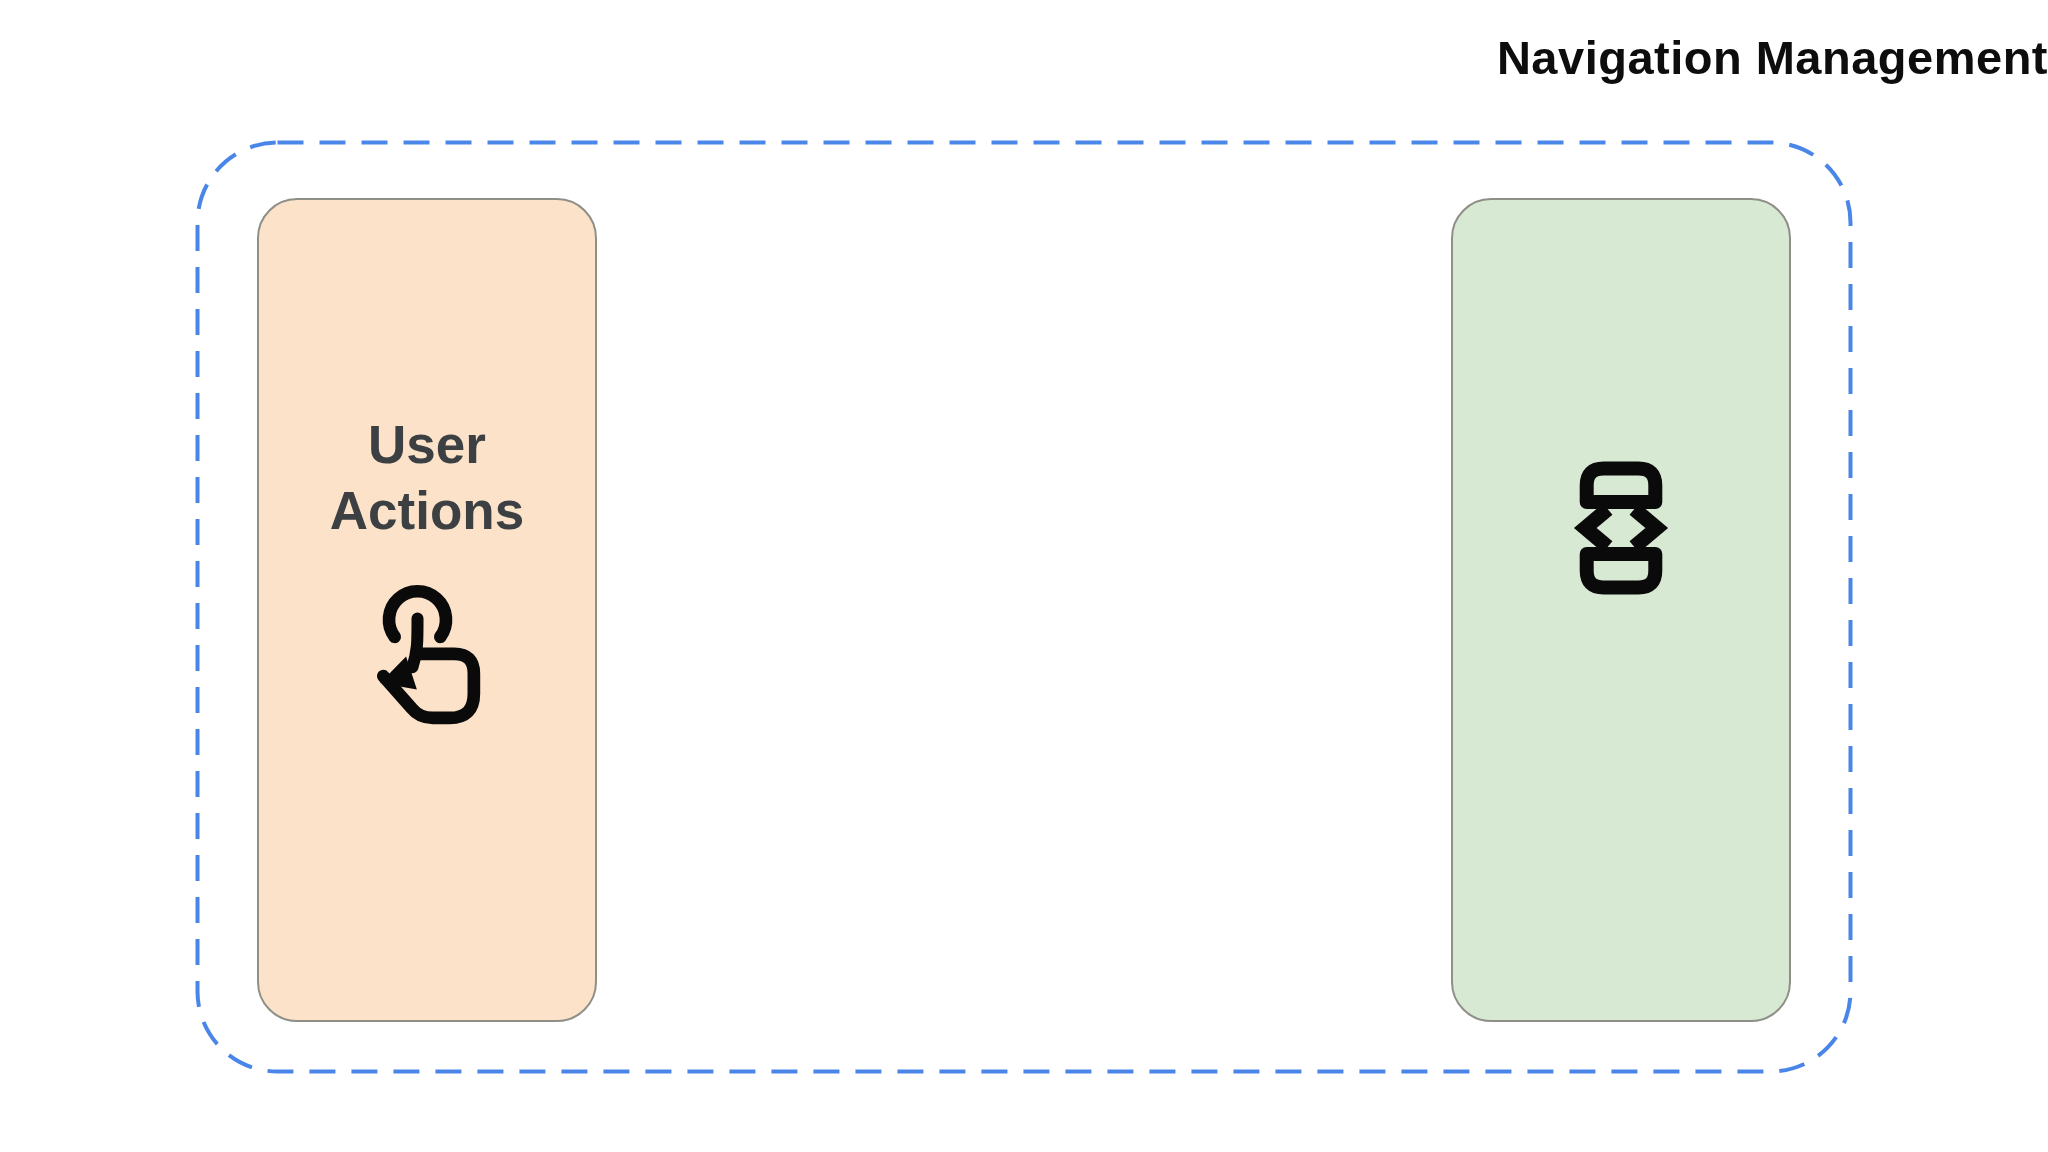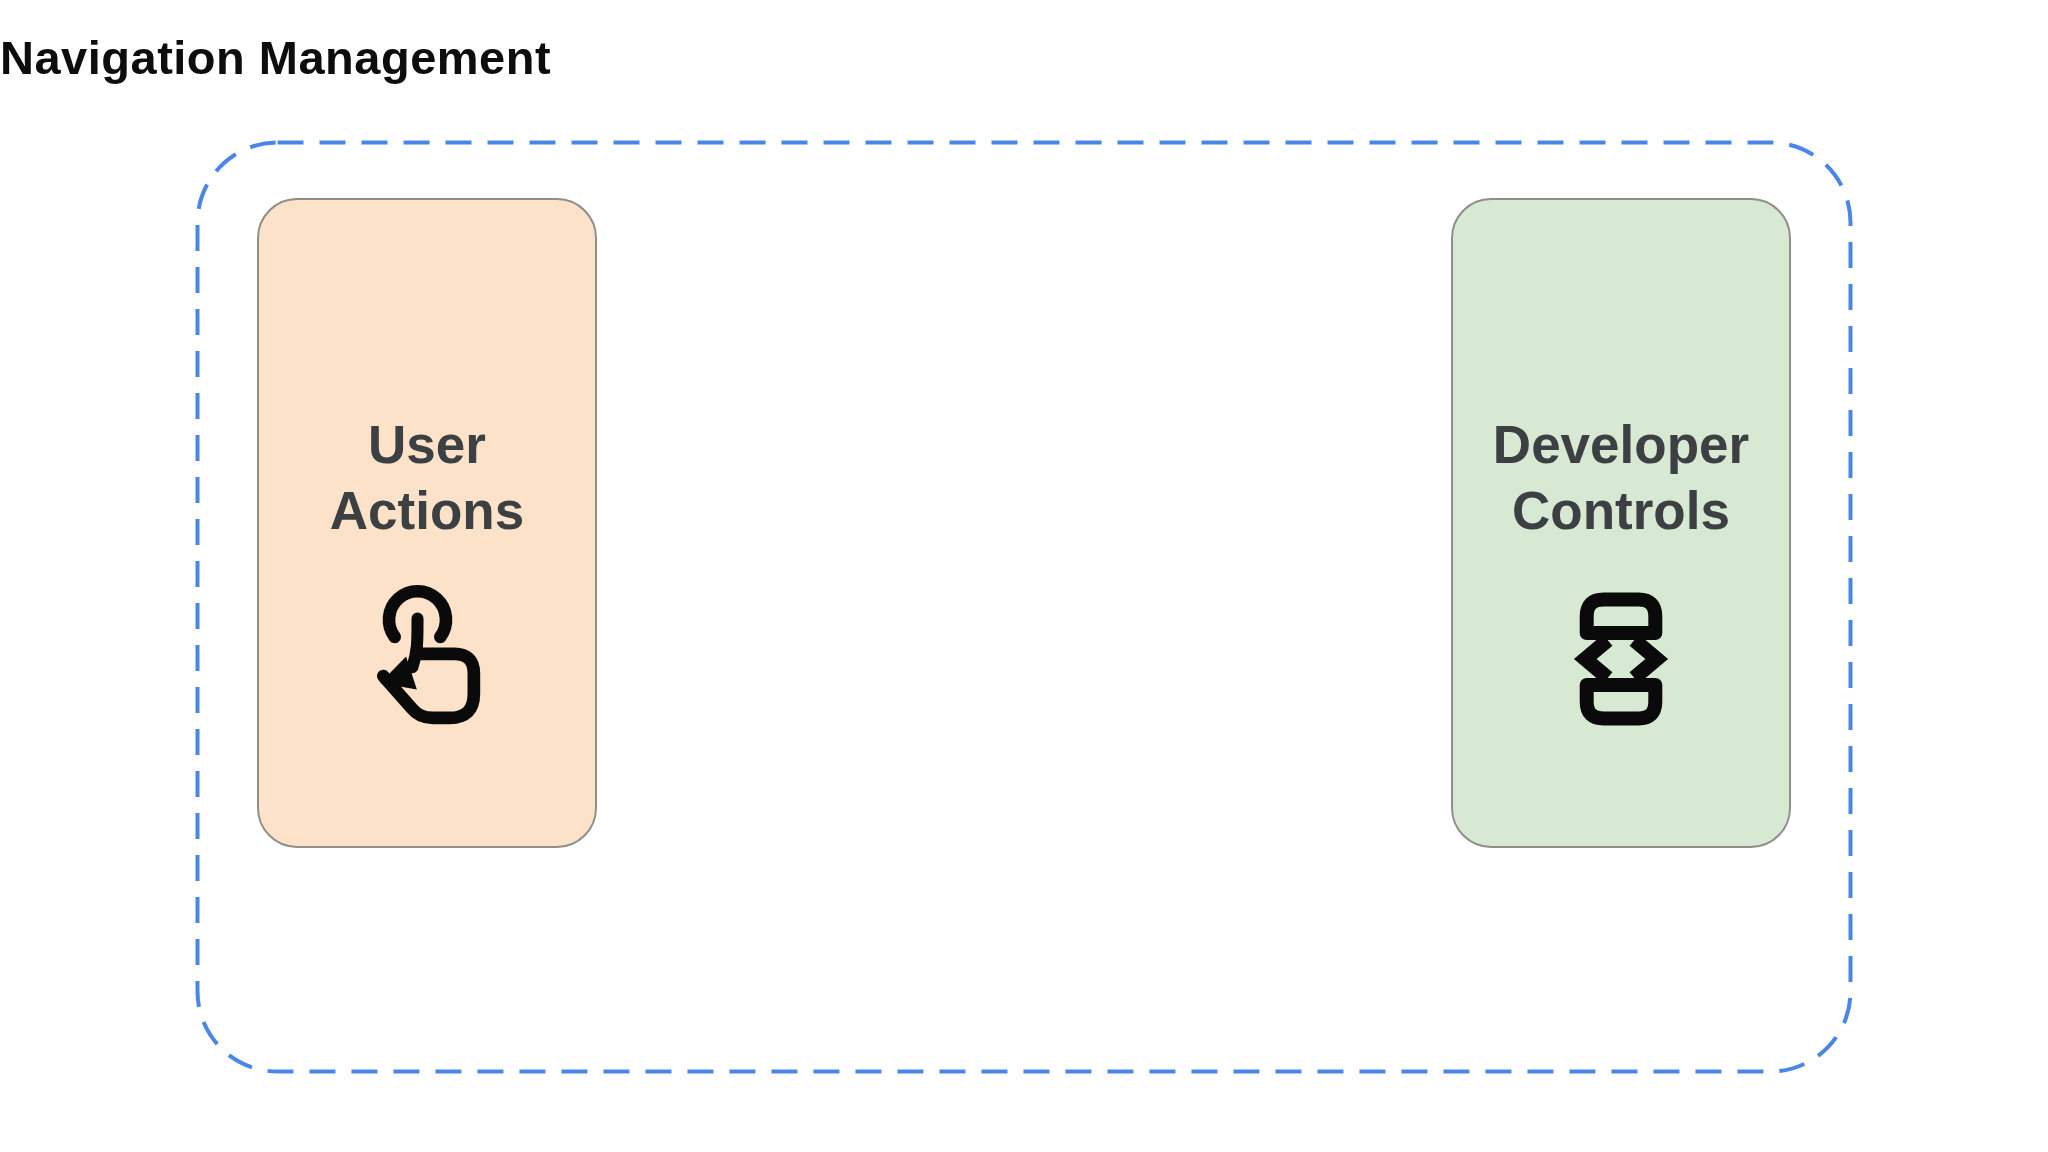--- a/index.html
+++ b/index.html
@@ -6,39 +6,39 @@
   html, body { background: #ffffff; }
   body {
     width: 2048px; height: 1152px;
     font-family: "Liberation Sans", sans-serif;
     position: relative; overflow: hidden;
   }
   .stage { position: absolute; inset: 0; background: #ffffff; }
 
   .diagram-title {
     position: absolute; top: 30px; left: 0; width: 2048px;
-    text-align: left;
+    text-align: right;
     font-size: 47px; font-weight: 700; color: #0d0d0d;
     letter-spacing: 0.5px;
   }
 
   .frame {
     position: absolute; left: 195px; top: 140px;
     width: 1658px; height: 934px;
   }
   .frame-border-svg { position: absolute; inset: 0; }
 
   .cards-row {
     position: absolute; inset: 0;
     display: flex; justify-content: space-between;
     padding: 58px 62px 0 62px;
   }
 
   .card {
-    width: 340px; height: 650px;
+    width: 340px; height: 824px;
     border-radius: 40px;
     border: 2px solid #8f8f88;
     display: flex; flex-direction: column; align-items: center;
     padding-top: 212px;
   }
   .card-label {
     font-size: 53px; font-weight: 700; line-height: 1.24;
     color: #3c4043; text-align: center;
     max-width: 300px;
   }
@@ -71,21 +71,20 @@
             <path class="icon-stroke" d="M6.9 8.5 A4.5 4.5 0 1 1 14.1 8.5" stroke-width="2" stroke-linecap="round"></path>
             <path class="icon-stroke" d="M10.5 5.6 C10.5 9.2 10.55 10.6 9.7 13.3" stroke-width="1.9" stroke-linecap="round"></path>
             <polygon class="icon-fill" points="4.6,15.8 8.7,11.6 10.4,16.8"></polygon>
             <path class="icon-stroke" d="M10.3 11.2 H16.3 Q19.4 11.2 19.4 14.3 V17.5 Q19.4 21.3 15.6 21.3 H12.9 Q10.8 21.3 9.6 19.8 L5.1 14.7" stroke-width="2" stroke-linecap="round" stroke-linejoin="round"></path>
           </svg>
         </div>
       </div>
 
 
       <div class="card" style="background-color: rgb(215, 232, 211);">
-        <div class="card-label">Developer Controls</div>
         <div class="card-icon-wrap">
           <svg viewBox="0 0 24 24" height="168" aria-hidden="true">
             <path class="icon-stroke" d="M7.1 8.3 V5.9 Q7.1 3.5 9.5 3.5 H14.5 Q16.9 3.5 16.9 5.9 V8.3 Z" stroke-width="2" stroke-linejoin="round"></path>
             <path class="icon-stroke" d="M7.1 15.7 V18.1 Q7.1 20.5 9.5 20.5 H14.5 Q16.9 20.5 16.9 18.1 V15.7 Z" stroke-width="2" stroke-linejoin="round"></path>
             <path class="icon-stroke" d="M10.1 9.3 L6.9 12 L10.1 14.7" stroke-width="2.1"></path>
             <path class="icon-stroke" d="M13.9 9.3 L17.1 12 L13.9 14.7" stroke-width="2.1"></path>
           </svg>
         </div>
       </div>
 

